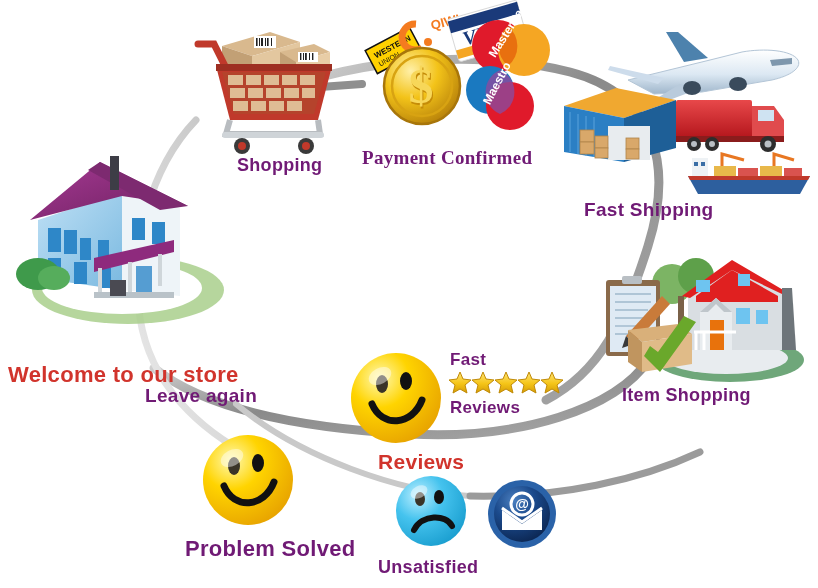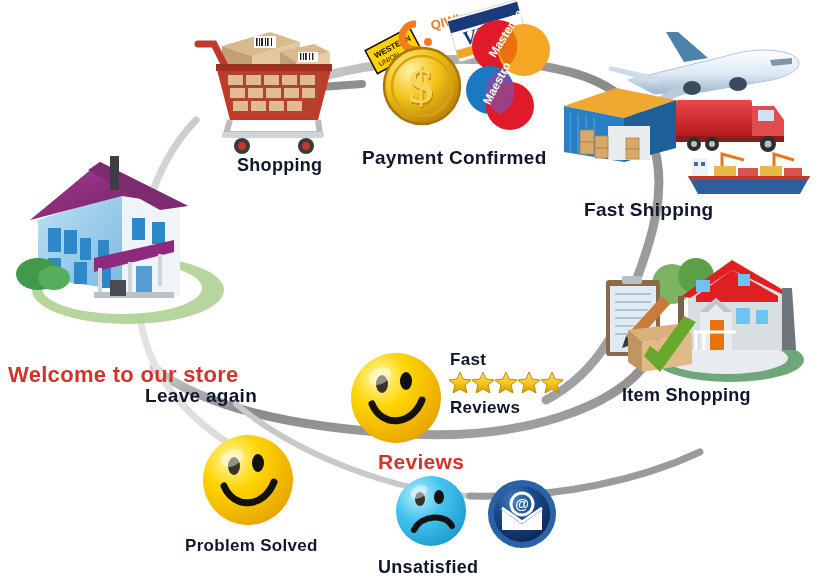--- a/index.html
+++ b/index.html
@@ -1,20 +1,20 @@
 <!DOCTYPE html>
 <html><head>
 <meta charset="utf-8">
 <title>Buying Process Infographic</title>
 <style>
   html,body{margin:0;padding:0;background:#ffffff;}
   body{width:818px;height:588px;overflow:hidden;position:relative;
        font-family:"Liberation Sans","DejaVu Sans",sans-serif;}
   #stage{position:absolute;left:0;top:0;width:818px;height:588px;background:#fff;}
-  .lbl{position:absolute;font-weight:bold;color:#0f172a;white-space:nowrap;
+  .lbl{position:absolute;font-weight:bold;color:#701a75;white-space:nowrap;
        letter-spacing:.3px;}
   .lbl.red{color:#d1342c;}
   .node{position:absolute;}
   svg{display:block;overflow:visible;}
   .ringsvg{position:absolute;left:0;top:0;width:818px;height:588px;}
 </style>
 </head>
 <body>
 
 <div id="stage">
@@ -211,21 +211,21 @@
       <circle cx="152" cy="104" r="24" fill="#e01a2b"></circle>
       <path d="M142 68 a24 24 0 0 0 0 44 a24 24 0 0 0 0 -44" fill="#8b4a9e" opacity=".8"></path>
       <text x="120" y="96" font-family="Liberation Sans, sans-serif" font-size="12" font-weight="bold" fill="#fff" transform="rotate(-62 132 90)">Maestro</text>
 
       <circle cx="64" cy="84" r="38" fill="url(#coinG)" stroke="#a8760a" stroke-width="2.5"></circle>
       <circle cx="64" cy="84" r="30" fill="none" stroke="#d8a312" stroke-width="2.5"></circle>
       <text x="64" y="103" text-anchor="middle" font-family="Liberation Serif, serif" font-size="50" font-weight="bold" fill="#c58c08">$</text>
       <text x="63" y="101" text-anchor="middle" font-family="Liberation Serif, serif" font-size="50" font-weight="bold" fill="#f7d759">$</text>
     </svg>
   </div>
-  <div class="lbl" style="left:362px;top:147px;font-size:19px;">Payment  Confirmed</div>
+  <div class="lbl" style="left:362px;top:147px;font-size:19px;font-family:Liberation Serif, serif;">Payment  Confirmed</div>
 
   <div class="node" style="left:592px;top:22px;width:226px;height:180px;">
     <svg width="226" height="180" viewBox="0 0 226 180">
 
       <g>
         <path d="M36 58 L118 38 L150 30 C172 26 200 28 206 38 C210 46 198 54 180 58
                  L110 70 L62 72 Z" fill="url(#planeG)" stroke="#b3c5d6" stroke-width="1"></path>
         <path d="M92 40 L74 10 L86 10 L116 36 Z" fill="#4d82ad"></path>
         <path d="M72 56 L18 44 L16 48 L66 62 Z" fill="#cddceb"></path>
         <path d="M88 62 L62 78 L72 80 L104 68 Z" fill="#b9cbdc"></path>
@@ -385,17 +385,17 @@
 
   <div class="node" style="left:198px;top:430px;width:100px;height:100px;">
     <svg width="100" height="100" viewBox="0 0 100 100">
       <circle cx="50" cy="50" r="45" fill="url(#smileyG)"></circle>
       <ellipse cx="36" cy="36" rx="6" ry="9" fill="#3a3428"></ellipse>
       <ellipse cx="60" cy="33" rx="6" ry="9" fill="#111"></ellipse>
       <path d="M26 56 C36 80, 66 78, 76 52" fill="none" stroke="#111" stroke-width="7" stroke-linecap="round"></path>
       <ellipse cx="34" cy="28" rx="12" ry="8" fill="#fff" opacity=".45" transform="rotate(-28 34 28)"></ellipse>
     </svg>
   </div>
-  <div class="lbl" style="left:185px;top:536px;font-size:17px;">Problem Solved</div>
+  <div class="lbl" style="left:185px;top:536px;font-size:22px;">Problem Solved</div>
 
   <div class="lbl" style="left:145px;top:385px;font-size:19px;">Leave  again</div>
 
 </div>
 
 </body></html>

